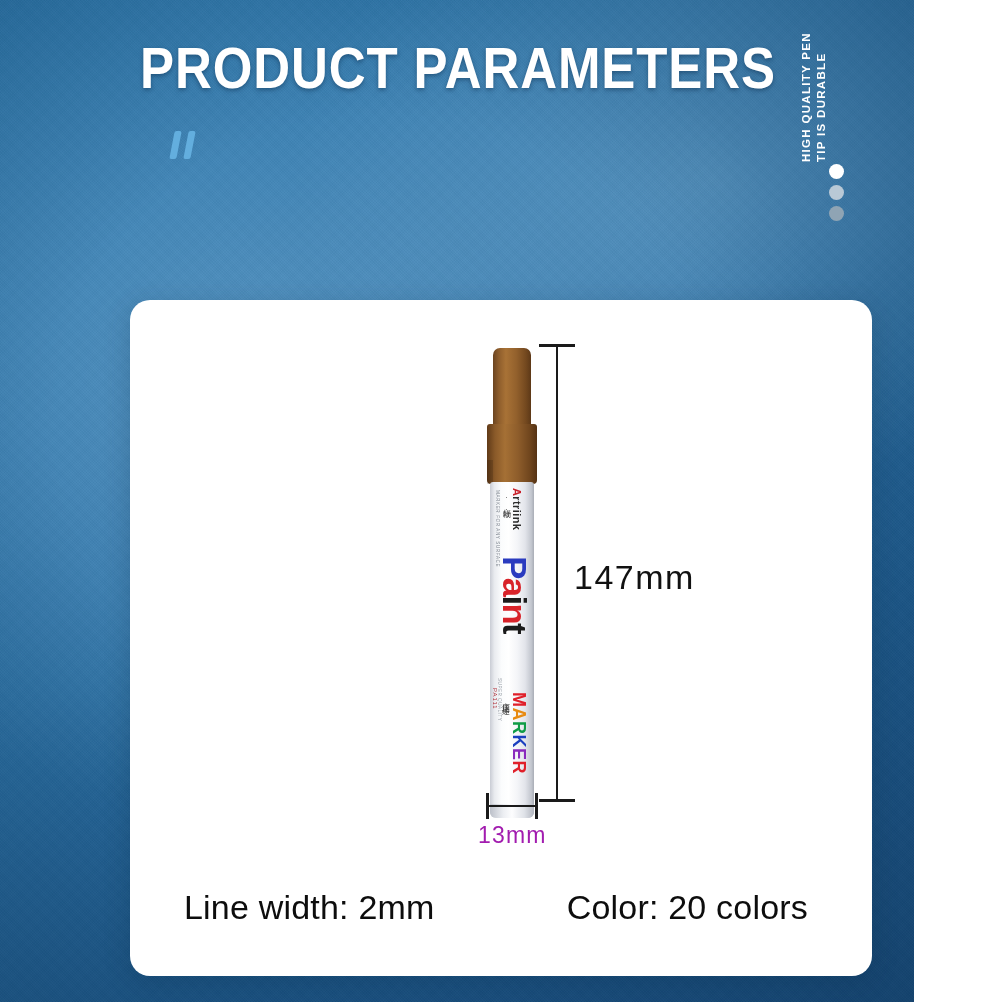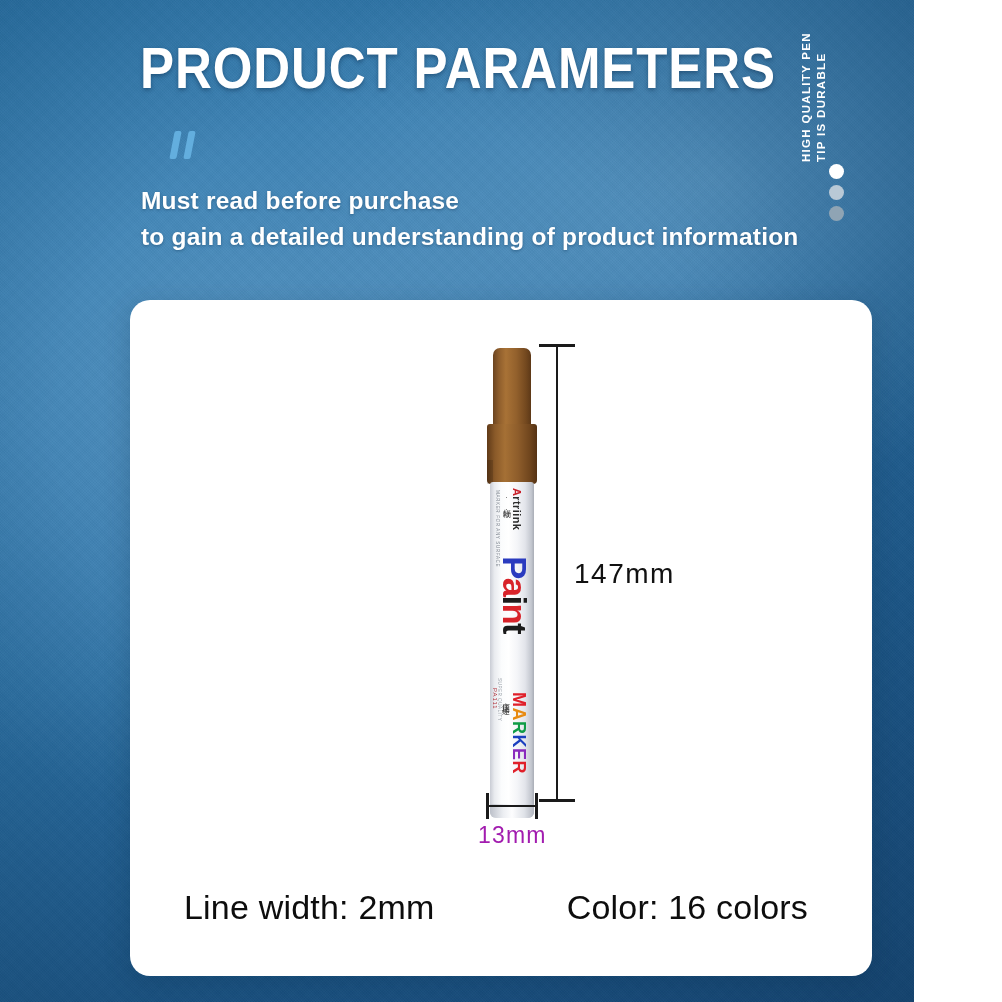--- a/index.html
+++ b/index.html
@@ -317,21 +317,21 @@
     height: 3px;
     background: #1a1a1a;
   }
   .cap-h.top { top: 0; }
   .cap-h.bot { bottom: 0; }
 
   #dim-v-label {
     position: absolute;
     left: 444px;
     top: 258px;
-    font-size: 28px;
+    font-size: 34px;
     color: #111111;
     letter-spacing: 1.5px;
     font-family: "Liberation Sans", sans-serif;
     white-space: nowrap;
   }
 
   #dim-h {
     position: absolute;
     left: 356px;
     top: 505px;
@@ -388,24 +388,20 @@
   <div id="noise"></div>
   <div id="vignette"></div>
 
   <div id="title">PRODUCT PARAMETERS</div>
 
   <div id="quote-mark">
     <i class="q1"></i>
     <i class="q2"></i>
   </div>
 
-  <div id="subtitle">
-    <div>Must read before purchase</div>
-    <div>to gain a detailed understanding of product information</div>
-  </div>
 
   <div id="vert-tagline">
     <div class="vline">HIGH QUALITY PEN</div>
     <div class="vline">TIP IS DURABLE</div>
   </div>
 
   <div id="dots">
     <span class="dot d1"></span>
     <span class="dot d2"></span>
     <span class="dot d3"></span>
@@ -440,17 +436,17 @@
     <div id="dim-v-label">147mm</div>
 
     <div id="dim-h">
       <span class="cap-v l"></span>
       <span class="cap-v r"></span>
     </div>
     <div id="dim-h-label">13mm</div>
 
     <div id="specs">
       <div class="spec left">Line width: 2mm</div>
-      <div class="spec right">Color: 16 colors</div>
+      <div class="spec right">Color: 20 colors</div>
     </div>
 
   </div>
 </div>
 
 </body></html>

